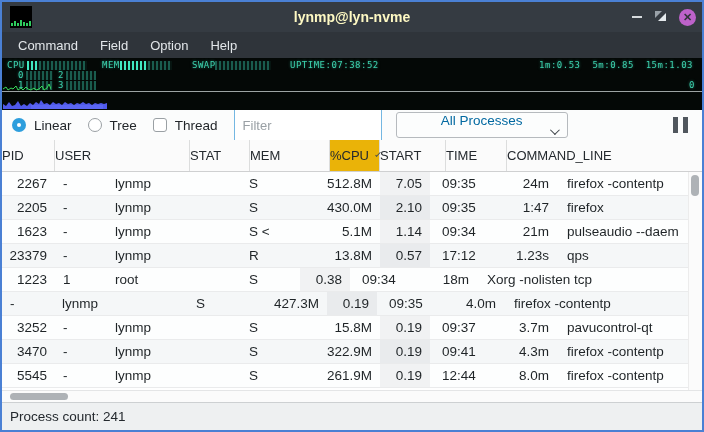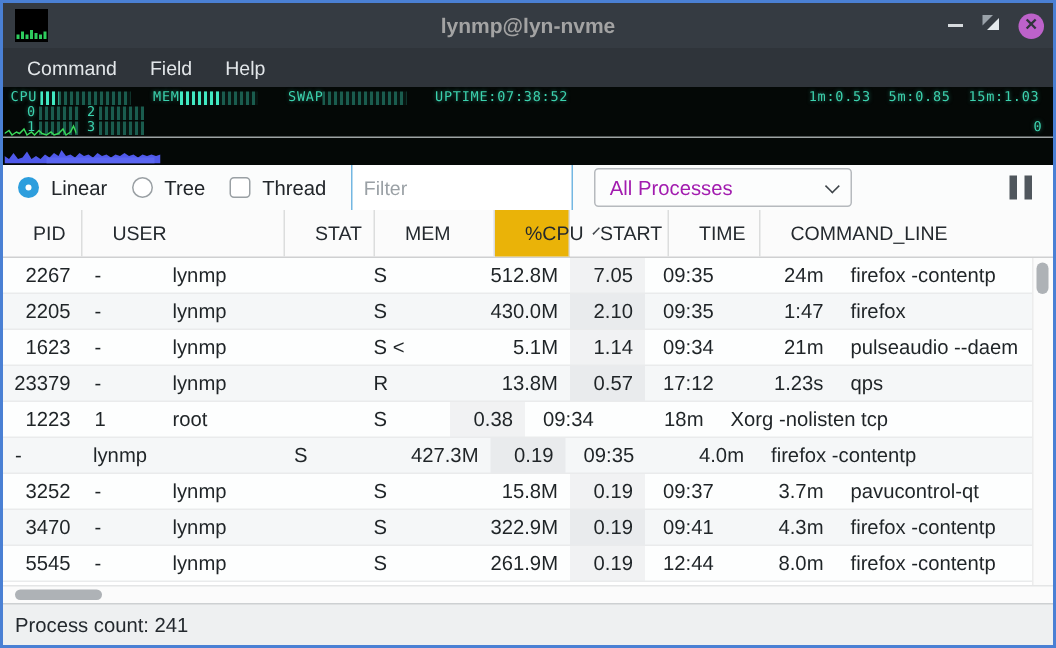--- a/index.html
+++ b/index.html
@@ -14,21 +14,21 @@
   }
 
   
   .titlebar {
     height:30px; background:#353b42; display:flex; align-items:center;
     padding:0 6px; flex:0 0 auto; position:relative;
   }
   .app-icon { width:22px; height:22px; background:#000; margin-left:2px; flex:0 0 auto; }
   .title {
     position:absolute; left:0; right:0; text-align:center;
-    color:#a3a3a3; font-size:14px; font-weight:bold; pointer-events:none;
+    color:#fef9c3; font-size:14px; font-weight:bold; pointer-events:none;
   }
   .winbtns { margin-left:auto; display:flex; align-items:center; gap:12px; z-index:1; }
   .btn-min { width:10px; height:2px; background:#d6dadd; }
   .btn-close {
     width:17px; height:17px; border-radius:50%; background:#bd62ca;
     color:#30353b; font-size:11px; font-weight:bold; line-height:16px; text-align:center;
   }
 
   
   .menubar {
@@ -67,33 +67,33 @@
   .ctrl-label { font-size:13.5px; color:#22262a; margin-right:8px; }
   .filter-input {
     width:148px; height:26px; border:1px solid #74b7e2; border-radius:3px;
     font-family:"Liberation Sans", sans-serif;
     font-size:13px; padding:18px 8px; color:#22262a; outline:none; background:#fff;
   }
   .filter-input::placeholder { color:#9aa0a5; }
   .scope-select {
     width:172px; height:26px; border:1px solid #b6babe; border-radius:3px;
     background:#fcfdfd; display:flex; align-items:center; padding:0 10px;
-    font-size:13.5px; color:#a21caf; margin-left:6px;
+    font-size:13.5px; color:#0369a1; margin-left:6px;flex-direction:column;
   }
   .chev { width:7px; height:7px; border-right:1.5px solid #3d4348; border-bottom:1.5px solid #3d4348;
     transform:rotate(45deg) translateY(-2px); margin-left:auto; }
   .pause { margin-left:auto; display:flex; gap:5px; padding-right:4px; }
   .pause span { width:5px; height:16px; background:#50575d; display:block; }
 
   
   .thead {
     height:32px; display:flex; background:#fbfbfb; border-bottom:1px solid #cfd0d1;
     flex:0 0 auto; font-size:13px; color:#24292e;
   }
-  .th { display:flex; align-items:center; padding:0 20px; border-right:1px solid #dcdddd; }
+  .th { display:flex; align-items:center; padding:0 0; border-right:1px solid #dcdddd; }
   .th .sort { width:6px; height:6px; border-right:1.5px solid #44494e; border-bottom:1.5px solid #44494e;
     transform:rotate(45deg); margin-left:8px; margin-bottom:3px; }
   .th.shaded { background:#eab308; }
 
   .c-pid{width:53px;} .c-tty{width:50px;} .c-user{width:135px;} .c-stat{width:60px;}
   .c-mem{width:80px;} .c-cpu{width:50px;} .c-start{width:66px;} .c-time{width:61px;}
   .c-cmd{flex:1; border-right:none;}
 
   .tbody { flex:1 1 auto; position:relative; overflow:hidden; background:#fff; }
   .rows { position:absolute; left:0; top:0; right:14px; }
@@ -150,20 +150,21 @@
           <polygon points="4,12 12,12 12,4" fill="#e4e9ec"></polygon>
         </svg>
       </div>
       <div class="btn-close">✕</div>
     </div>
   </div>
 
   <div class="menubar">
     <span class="menu-item">Command</span>
     <span class="menu-item">Field</span>
+    <span class="menu-item">Option</span>
     <span class="menu-item">Help</span>
   </div>
 
   <div class="monitor">
     <span class="led" style="left:5px;top:3px">CPU</span>
     <div class="meter" style="left:25px;top:3px;width:60px">
         <div class="fill" style="width: 20%;"></div>
       </div>
     <span class="led" style="left:100px;top:3px">MEM</span>
     <div class="meter" style="left:118px;top:3px;width:52px">

